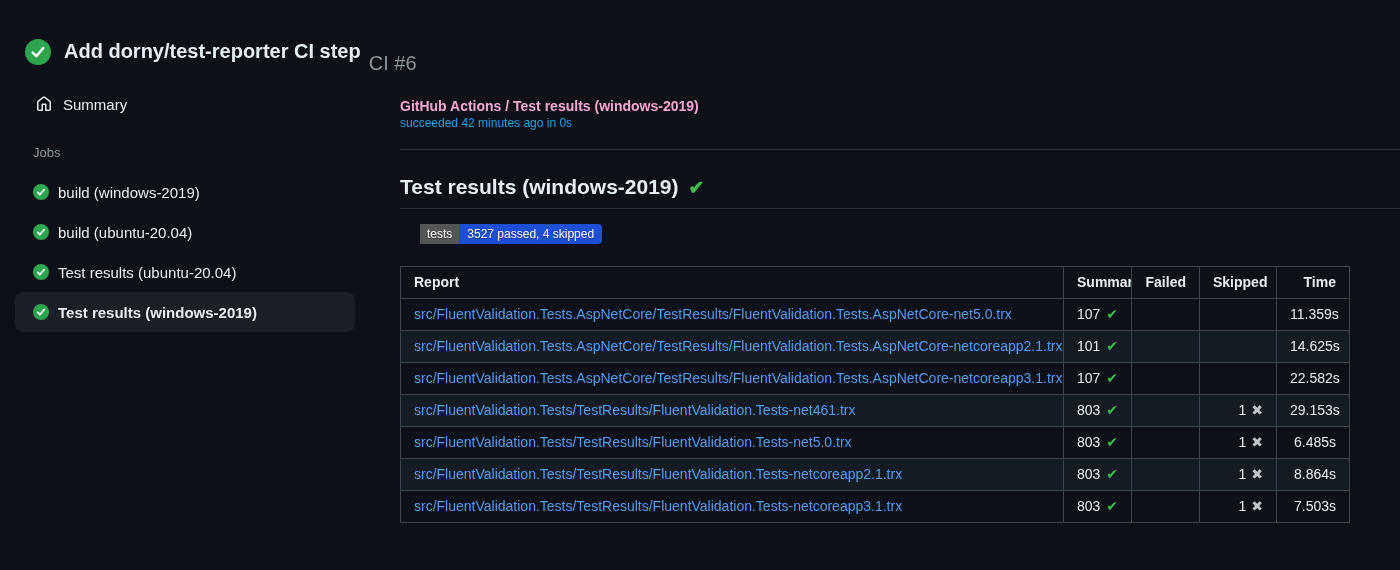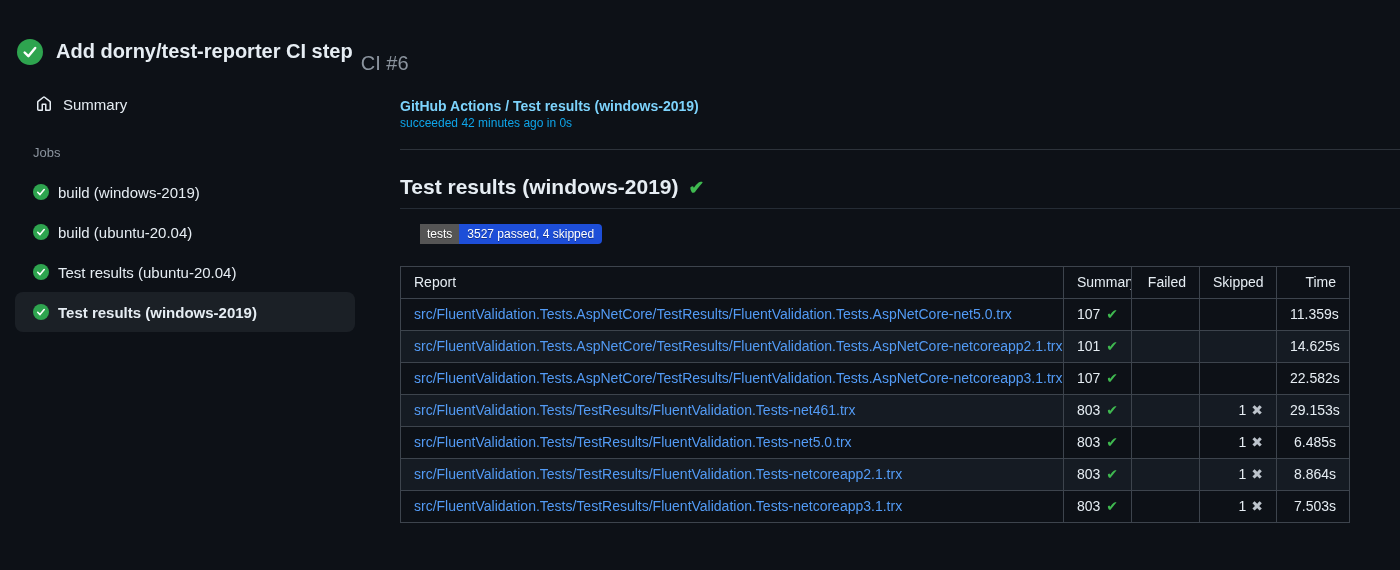--- a/index.html
+++ b/index.html
@@ -4,41 +4,41 @@
 <style>
   * { margin:0; padding:0; box-sizing:border-box; }
   html,body { background:#0d1117; }
   .app {
     position:relative; width:1400px; height:570px; overflow:hidden;
     background:#0d1117; font-family:"Liberation Sans", sans-serif;
     color:#e6edf3;
   }
 
   
-  .run-header { position:absolute; left:17px; top:28px; display:flex; align-items:center;justify-content:flex-end; }
+  .run-header { position:absolute; left:25px; top:28px; display:flex; align-items:center;justify-content:flex-end; }
   .run-header .status-icon { flex:0 0 auto; display:inline-flex; }
   .run-title { font-size:20px; font-weight:700; color:#e6edf3; margin-left:13px; white-space:nowrap; }
   .run-number { font-size:20px; font-weight:400; color:#8b949e; margin-left:8px; white-space:nowrap;margin-top:24px; }
 
   
   .sidebar { position:absolute; left:0; top:88px; width:384px; }
   .summary-item { display:flex; align-items:center; height:32px; padding-left:36px; cursor:pointer; }
   .summary-item .label { font-size:15px; color:#e6edf3; margin-left:11px; }
   .jobs-label { margin:25px 0 12px 33px; font-size:13px; color:#8b949e; }
   .job-item {
     display:flex; align-items:center; height:40px;
     margin:0 29px 0 15px; padding-left:18px; border-radius:8px; cursor:pointer;
   }
   .job-item .job-label { font-size:15px; color:#e6edf3; margin-left:9px; white-space:nowrap; }
   .job-item.selected { background:rgba(177,186,196,0.09); }
   .job-item.selected .job-label { font-weight:700; }
 
   
   .main { position:absolute; left:400px; top:97px; right:0; }
-  .context-title { font-size:14px; font-weight:700; line-height:19px; color:#7dd3fc; }
+  .context-title { font-size:14px; font-weight:700; line-height:19px; color:#f9a8d4; }
   .context-subtitle { font-size:12px; line-height:15px; color:#0ea5e9; margin-top:0; }
   .divider { border-top:1px solid #2d333b; margin-top:18px; }
   .report-heading {
     margin-top:23px; font-size:21px; font-weight:700; line-height:27px;
     color:#e6edf3; padding-bottom:7px; border-bottom:1px solid #252c35;
   }
   .report-heading .heading-check { color:#3fb950; font-size:19px; margin-left:10px; }
 
   
   .badge-row { margin-top:15px; display:flex; }
@@ -49,21 +49,21 @@
   .badge .badge-value { padding:0 8px; }
 
   
   .table-wrap { margin-top:22px; }
   table.results { border-collapse:collapse; table-layout:fixed; width:949px;
                   font-size:14px; color:#e6edf3; }
   table.results th, table.results td {
     border:1px solid #3d444d; padding:5px 13px; line-height:21px;
     overflow:hidden; white-space:nowrap;
   }
-  table.results th { font-weight:400; text-align:right; }
+  table.results th { font-weight:700; text-align:right; }
   table.results th.c-report { text-align:left; }
   table.results td { text-align:right; }
   table.results td.c-report { text-align:left; }
   table.results tbody tr:nth-child(even) { background:#151b23; }
   table.results a { color:#539bf5; text-decoration:none; cursor:pointer; }
   .check-glyph { color:#3fb950; margin-left:6px; }
   .cross-glyph { color:#bdc4cc; margin-left:5px; }
 </style>
 </head>
 <body>

